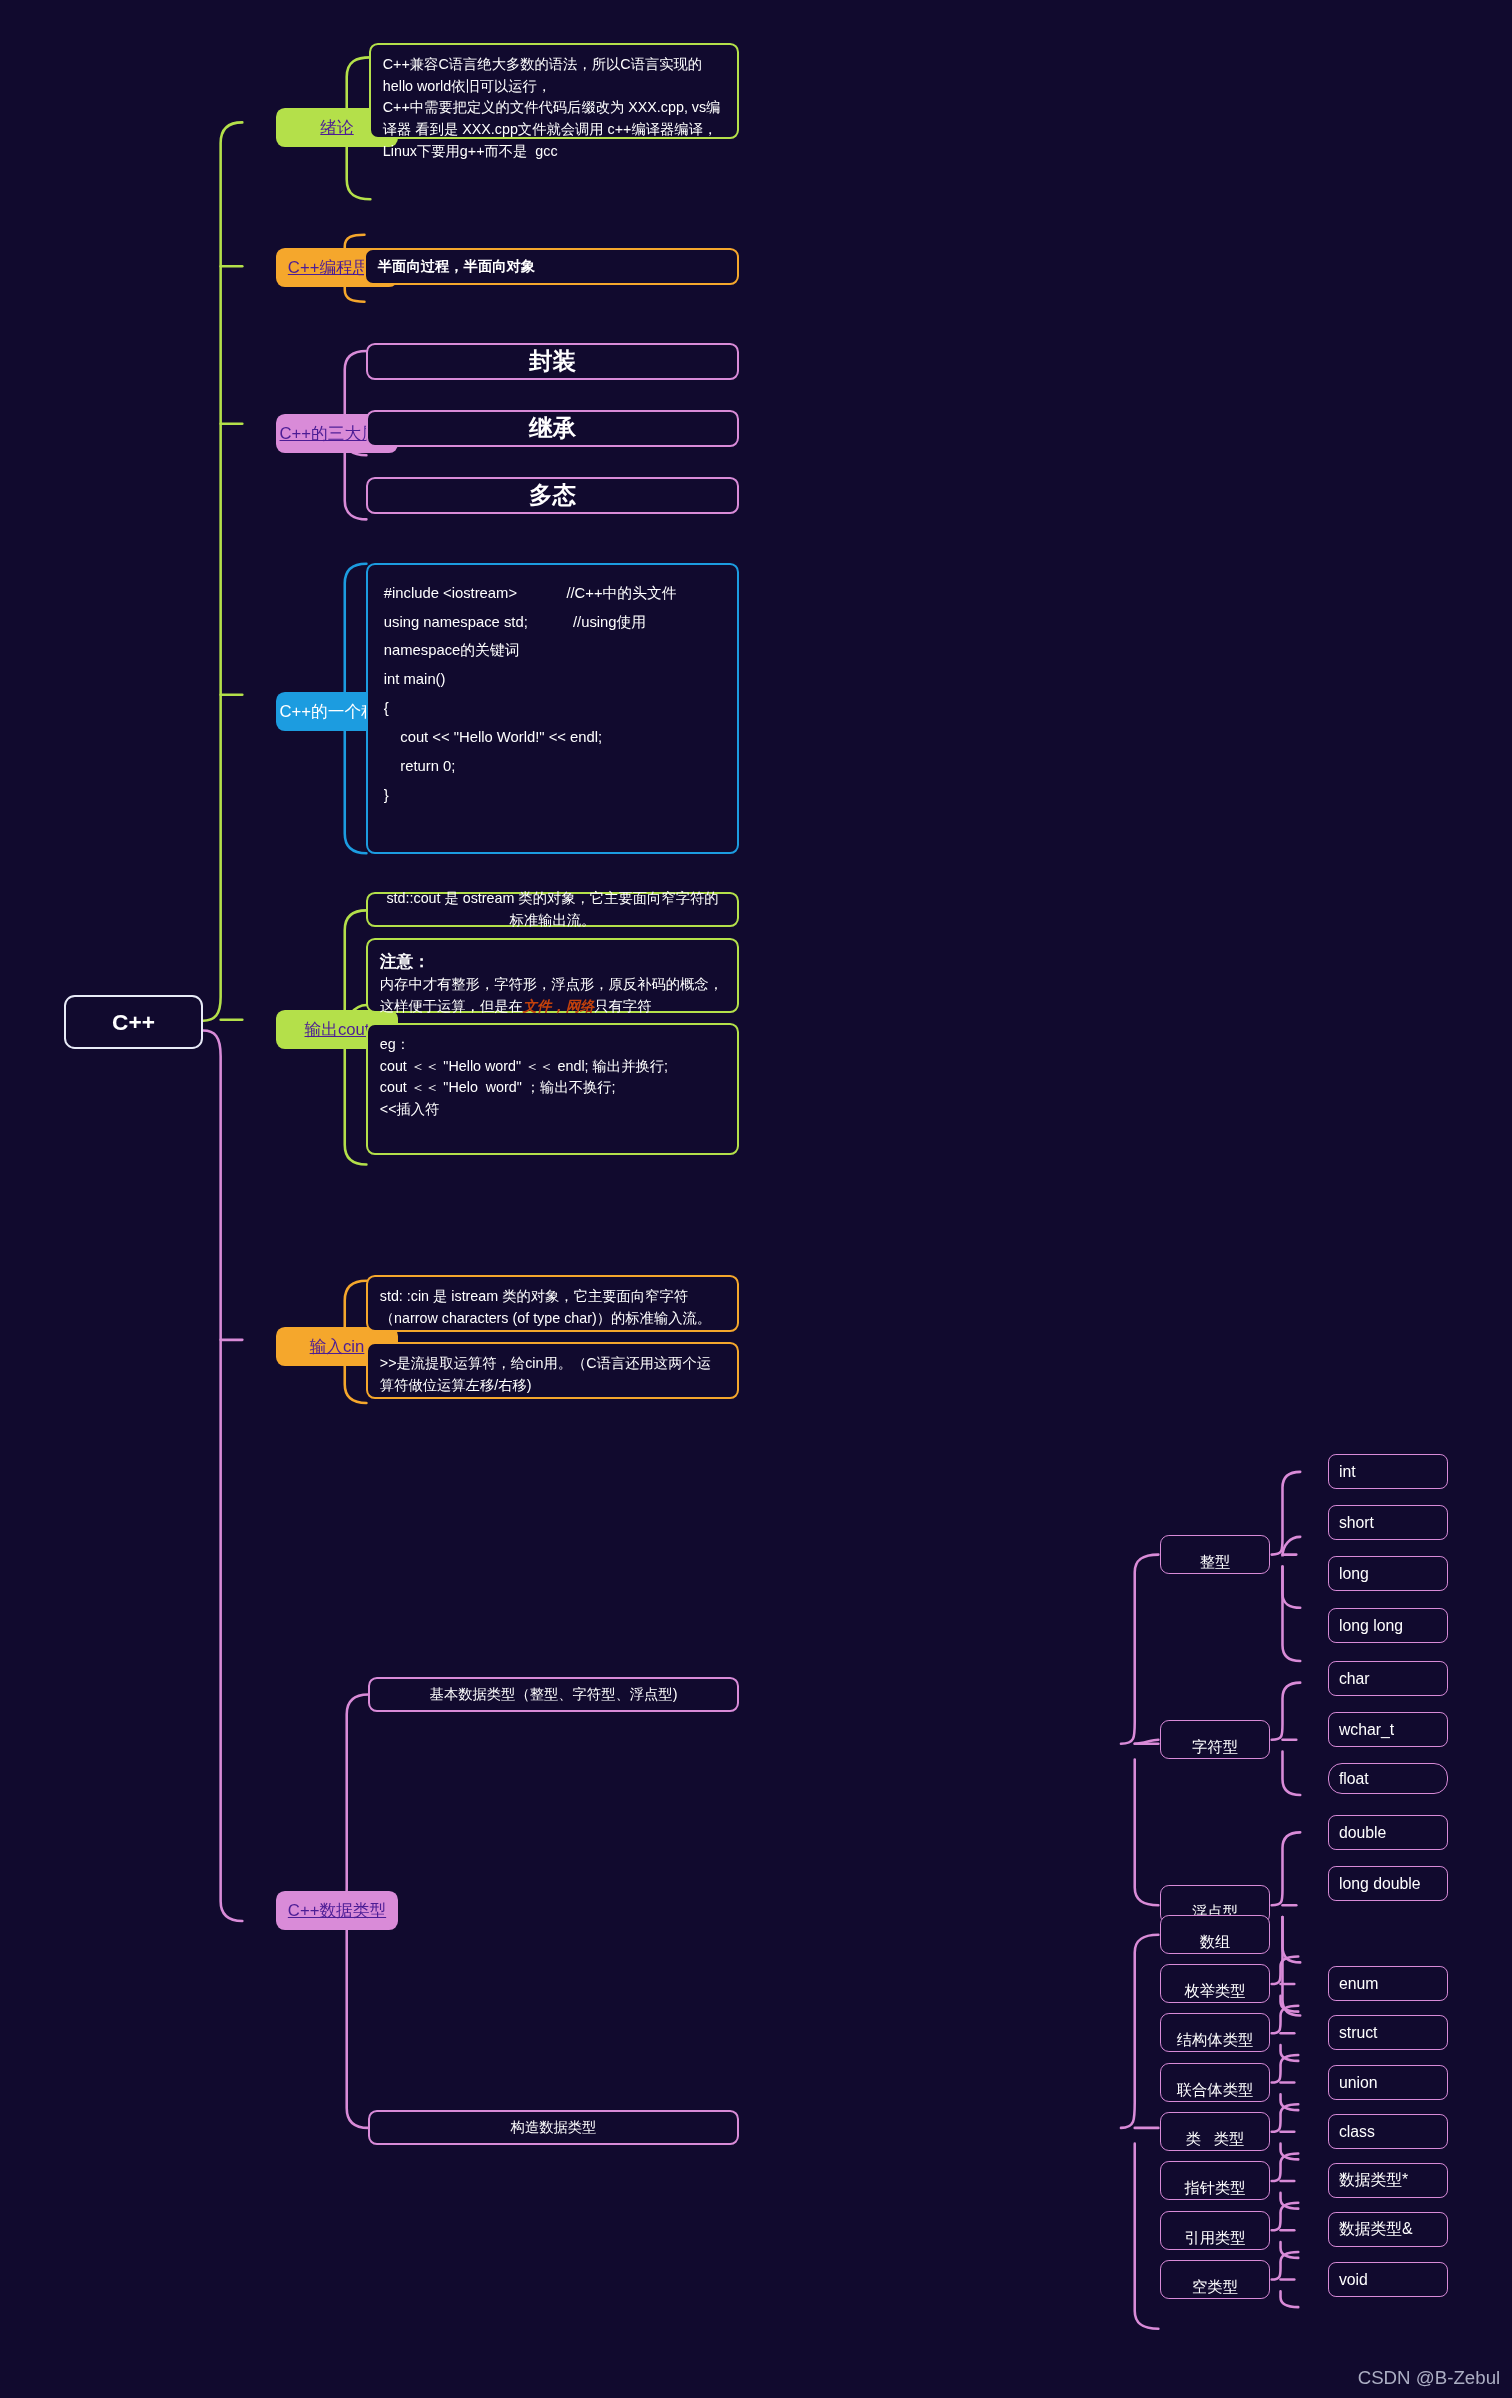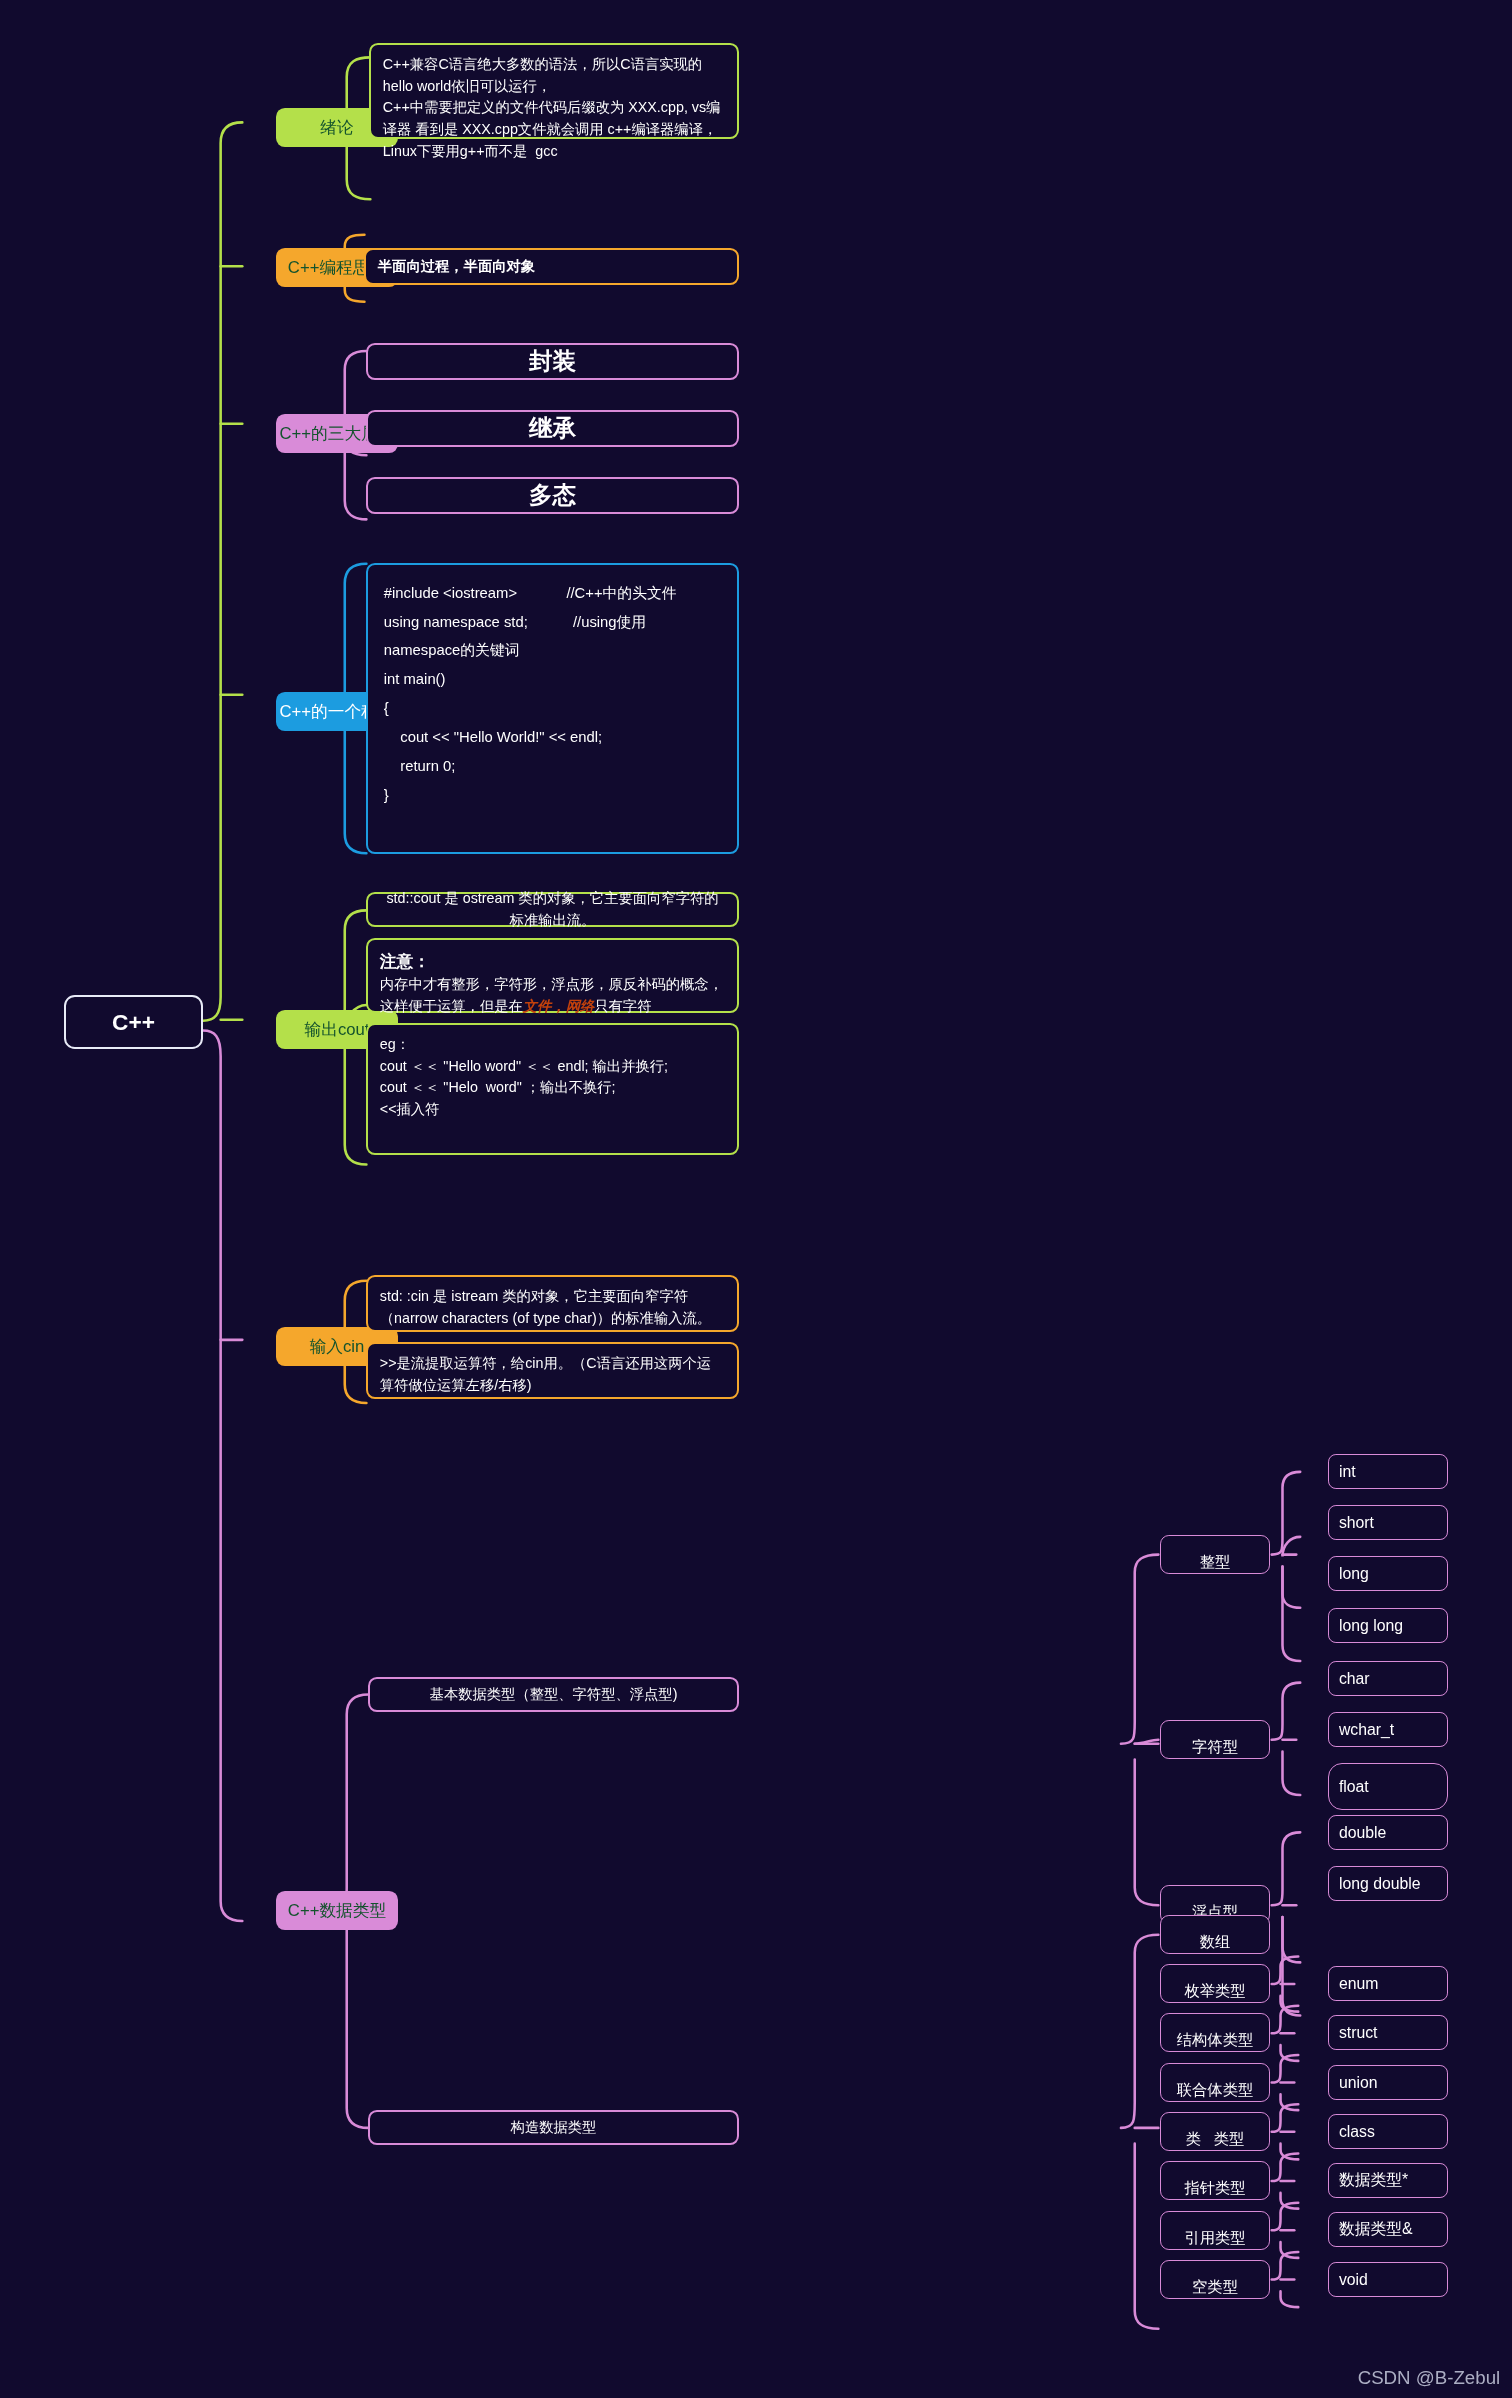--- a/index.html
+++ b/index.html
@@ -37,21 +37,21 @@
     justify-content: center;
     border-radius: 10.8px;
   }
   
   .chip {
     justify-content: center;
     font-size: 16.7px;
     color: #1A1320;
     border-radius: 8.9px;
   }
-  .chip.dark-text { color: #14532d; }
+  .chip.dark-text { color: #4c1d95; text-decoration: underline; }
   .chip.white-text { color: #FFFFFF; }
 
   
   .obox {
     background: #110A2E;
     border: 2px solid #B4E04A;
     color: #FFFFFF;
     font-size: 14.3px;
     line-height: 1.52;
     padding: 8.9px 11.8px;
@@ -314,21 +314,21 @@
     <span>long long</span>
   </div>
 
   <div class="node leaf" style="left:1328px; top:1661px; width:120px; height:35px;">
     <span>char</span>
   </div>
   <div class="node leaf" style="left:1328px; top:1712px; width:120px; height:35px;">
     <span>wchar_t</span>
   </div>
 
-  <div class="node leaf" style="left:1328px; top:1763px; width:120px; height:47px;border-radius:14px;">
+  <div class="node leaf" style="left:1328px; top:1763px; width:120px; height:31px;border-radius:14px;">
     <span>float</span>
   </div>
   <div class="node leaf" style="left:1328px; top:1815px; width:120px; height:35px;">
     <span>double</span>
   </div>
   <div class="node leaf" style="left:1328px; top:1866px; width:120px; height:35px;">
     <span>long double</span>
   </div>
 
   <div class="node subnode" style="left:1160px; top:1915px; width:110px; height:39px;">

